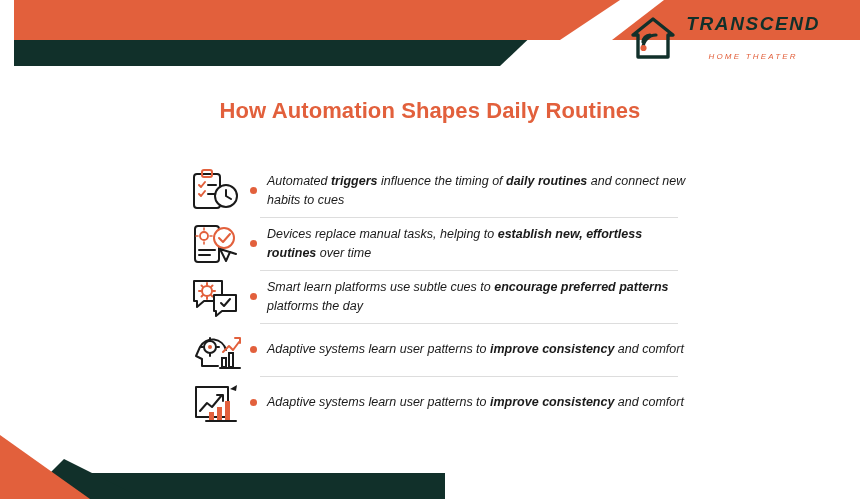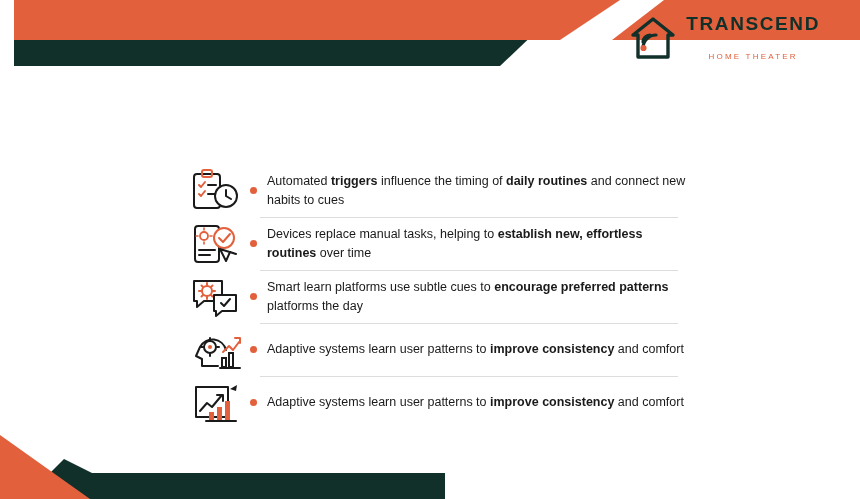--- a/index.html
+++ b/index.html
@@ -62,21 +62,21 @@
 
   
   .logo {
     position: absolute;
     right: 40px; top: 14px;
     display: flex;
     align-items: center;
     gap: 10px;
   }
   .logo-mark { width: 46px; height: 46px; position: relative; }
-  .logo-text { line-height: 1; }
+  .logo-text { line-height: 1; font-style: italic; }
   .logo-title {
     font-size: 19px;
     font-weight: bold;
     letter-spacing: 1.6px;
     color: #11302a;
   }
   .logo-sub {
     font-size: 8px;
     letter-spacing: 2.2px;
     color: #e2603c;
@@ -97,20 +97,21 @@
     letter-spacing: 0.1px;
   }
   .title-line { display: block; }
 
   
   .list {
     position: absolute;
     left: 188px;
     top: 164px;
     width: 500px;
+    font-style: italic;
   }
   .item {
     display: flex;
     align-items: center;
     min-height: 53px;
     position: relative;
   }
   .item + .item::before {
     content: "";
     position: absolute;
@@ -162,20 +163,21 @@
       <circle cx="13.5" cy="33" r="3.1" fill="#e2603c"></circle>
     </svg>
   </div>
   <div class="logo-text">
     <div class="logo-title">TRANSCEND</div>
     <div class="logo-sub">HOME THEATER</div>
   </div>
 </div>
 
 <div class="title">
+  <span class="title-line">How Automation Shapes Daily Routines</span>
 </div>
 
 <div class="list" id="list">
     <div class="item">
       <div class="item-icon">
         <svg width="52" height="44" viewBox="0 0 52 44">
      <rect x="4" y="5" width="26" height="34" rx="3" fill="none" stroke="#1a1a1a" stroke-width="2"></rect>
      <rect x="12" y="1" width="10" height="7" rx="2" fill="none" stroke="#e2603c" stroke-width="2"></rect>
      <path d="M9 16 l2 2 l4 -5" fill="none" stroke="#e2603c" stroke-width="2" stroke-linecap="round" stroke-linejoin="round"></path>
      <line x1="18" y1="16" x2="26" y2="16" stroke="#1a1a1a" stroke-width="2" stroke-linecap="round"></line>

